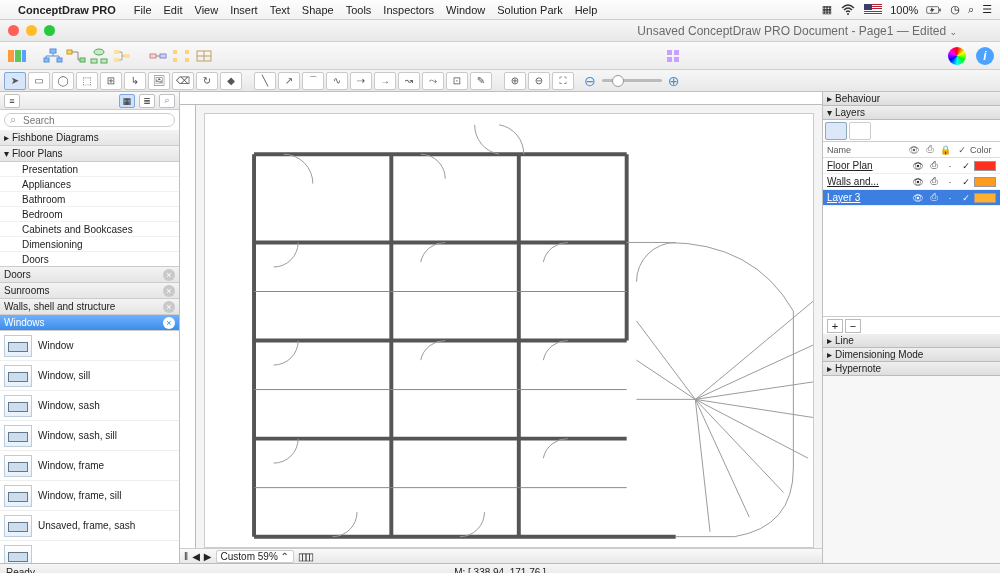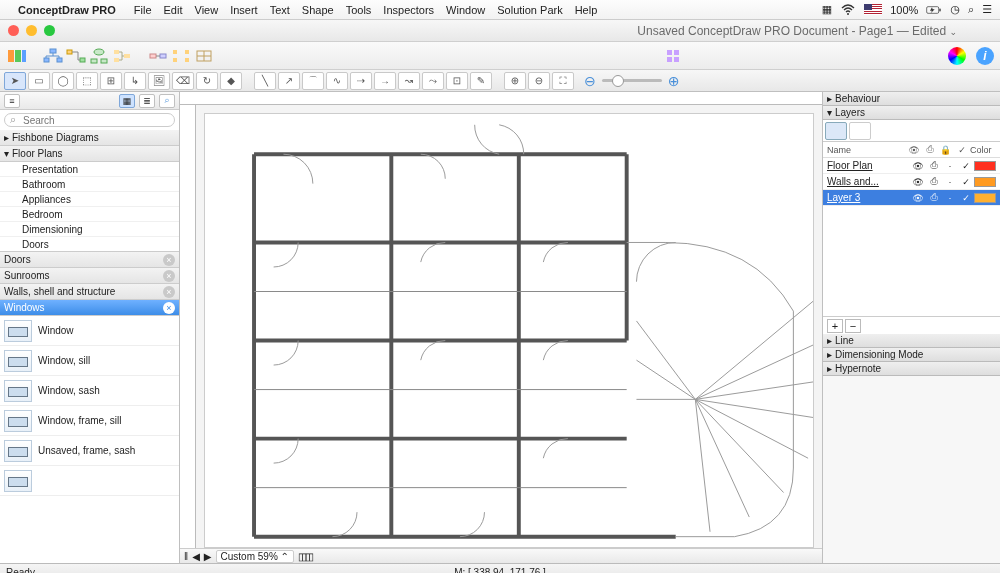--- a/index.html
+++ b/index.html
@@ -255,23 +255,24 @@
     </div>
     <div class="lp-cat">
         <span class="tri">▸</span>
         <span>Fishbone Diagrams</span>
       </div>
     <div class="lp-cat">
         <span class="tri">▾</span>
         <span>Floor Plans</span>
       </div>
     <div class="lp-sub">Presentation</div>
+    <div class="lp-sub">Appliances</div>
     <div class="lp-sub">Bathroom</div>
-    <div class="lp-sub">Appliances</div>
     <div class="lp-sub">Bedroom</div>
+    <div class="lp-sub">Cabinets and Bookcases</div>
     <div class="lp-sub">Dimensioning</div>
     <div class="lp-sub" style="border-bottom:1px solid #ccc;">Doors</div>
     <div class="lp-cat">
         <span>Doors</span>
         <span class="xbtn">×</span>
       </div>
     <div class="lp-cat">
         <span>Sunrooms</span>
         <span class="xbtn">×</span>
       </div>
@@ -288,20 +289,28 @@
           <div class="shape-thumb"></div>
           <span>Window</span>
         </div>
       <div class="shape-row">
           <div class="shape-thumb"></div>
           <span>Window, sill</span>
         </div>
       <div class="shape-row">
           <div class="shape-thumb"></div>
           <span>Window, sash</span>
+        </div>
+      <div class="shape-row">
+          <div class="shape-thumb"></div>
+          <span>Window, sash, sill</span>
+        </div>
+      <div class="shape-row">
+          <div class="shape-thumb"></div>
+          <span>Window, frame</span>
         </div>
       <div class="shape-row">
           <div class="shape-thumb"></div>
           <span>Window, frame, sill</span>
         </div>
       <div class="shape-row">
           <div class="shape-thumb"></div>
           <span>Unsaved, frame, sash</span>
         </div>
       <div class="shape-row">

